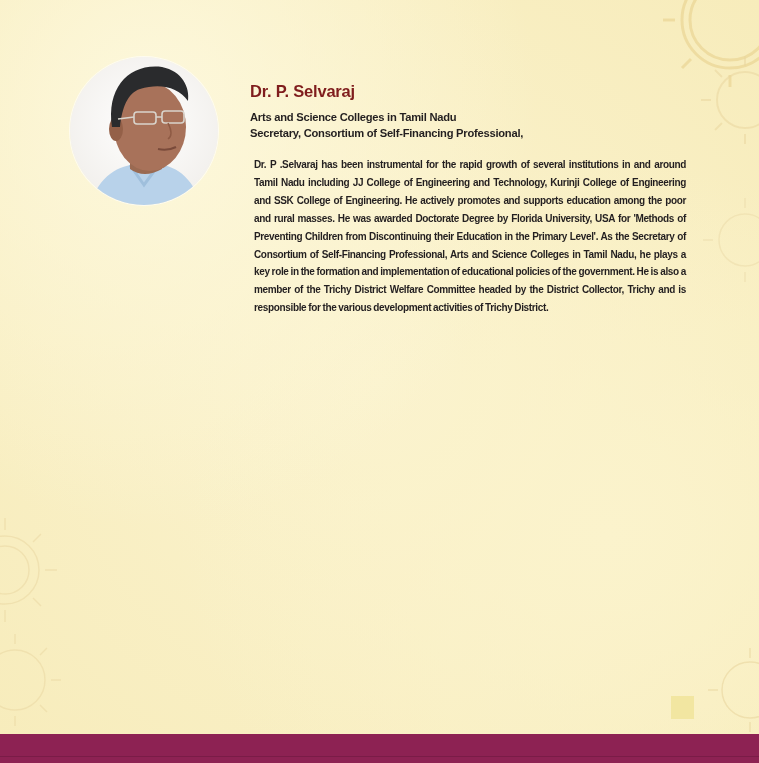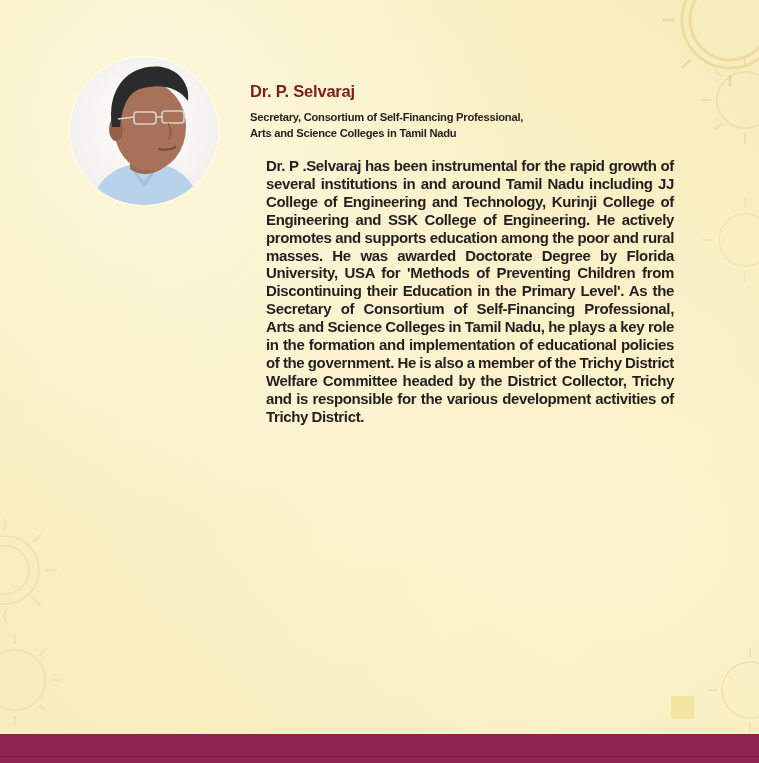--- a/index.html
+++ b/index.html
@@ -55,25 +55,25 @@
       font-weight: bold;
       font-size: 11.2px;
       line-height: 16px;
       margin: 0 0 15px 0;
       letter-spacing: -0.25px;
     }
     .role span { display: block; }
     .desc {
       color: #231f20;
       font-weight: bold;
-      font-size: 15px;
+      font-size: 10px;
       line-height: 17.9px;
       text-align: justify;
       text-align-last: left;
-      margin: 16px;
+      margin: 4px;
       letter-spacing: -0.35px;
       word-spacing: -0.5px;
     }
 
     
     .page-marker {
       position: absolute;
       left: 671px; top: 696px;
       width: 23px; height: 23px;
       background: #f2e6a1;
@@ -160,22 +160,22 @@
 
       <path d="M88 92 Q98 94 106 90" stroke="#7a4a3a" stroke-width="2" fill="none"></path>
 
       <path d="M98 66 Q104 78 98 82" stroke="#8e5a44" stroke-width="1.5" fill="none"></path>
     </svg>
   </div>
 
   <div class="bio">
     <h1 class="name">Dr. P. Selvaraj</h1>
     <p class="role">
+      <span>Arts and Science Colleges in Tamil Nadu</span>
       <span>Secretary, Consortium of Self-Financing Professional,</span>
-      <span>Arts and Science Colleges in Tamil Nadu</span>
     </p>
     <p class="desc">Dr. P .Selvaraj has been instrumental for the rapid growth of several institutions in and around Tamil Nadu including JJ College of Engineering and Technology, Kurinji College of Engineering and SSK College of Engineering. He actively promotes and supports education among the poor and rural masses. He was awarded Doctorate Degree by Florida University, USA for 'Methods of Preventing Children from Discontinuing their Education in the Primary Level'. As the Secretary of Consortium of Self-Financing Professional, Arts and Science Colleges in Tamil Nadu, he plays a key role in the formation and implementation of educational policies of the government. He is also a member of the Trichy District Welfare Committee headed by the District Collector, Trichy and is responsible for the various development activities of Trichy District.</p>
   </div>
 
   <div class="page-marker"></div>
 
   <div class="footer-band"></div>
 </div>
 
 </body></html>

